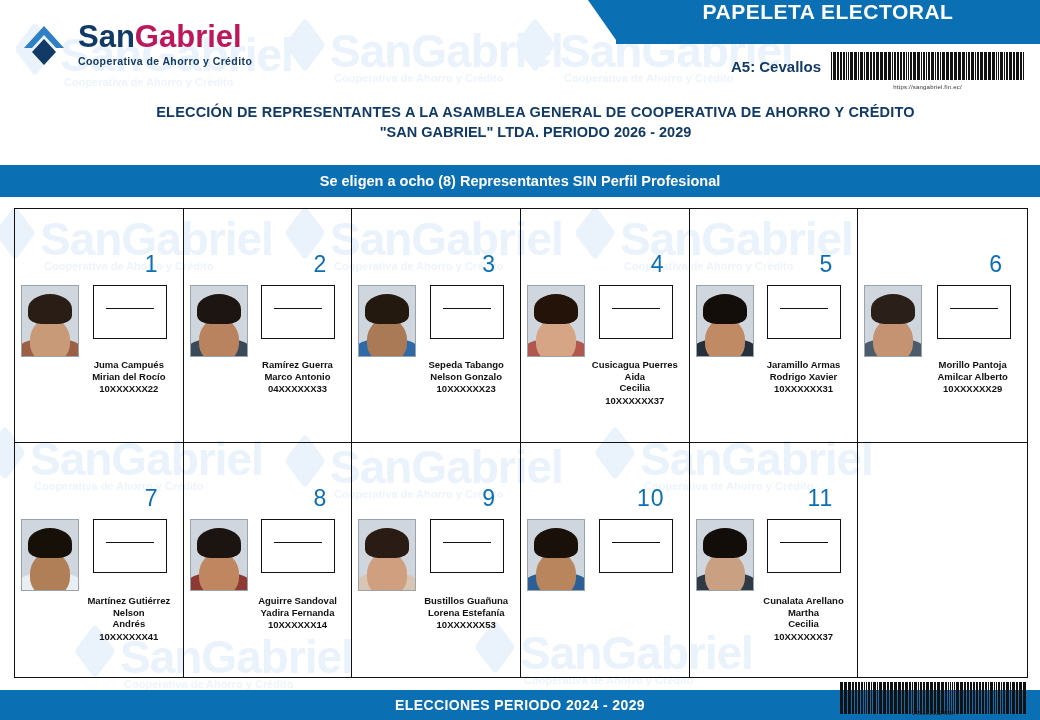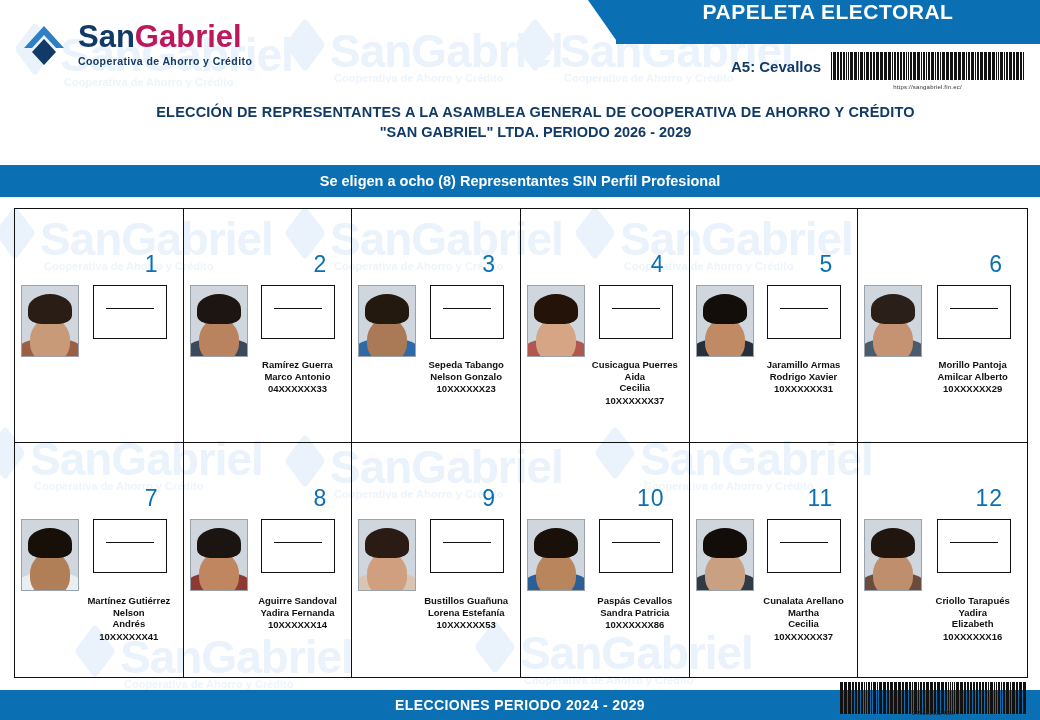--- a/index.html
+++ b/index.html
@@ -431,20 +431,21 @@
         <div class="cand-row">
           <div class="photo">
             <div class="body" style="background:#9b5f46"></div>
             <div class="face" style="background:#c89a78"></div>
             <div class="hair" style="background:#2a1d16"></div>
           </div>
           <div class="vote-box-wrap">
             <div class="vote-box"></div>
           </div>
         </div>
+        <div class="cand-name"><span>Juma Campués</span><br><span>Mirian del Rocío</span><span class="cand-id">10XXXXXX22</span></div>
       </div>
       <div class="cell">
         <div class="cand-num">2</div>
         <div class="cand-row">
           <div class="photo">
             <div class="body" style="background:#3b4a5a"></div>
             <div class="face" style="background:#b8835e"></div>
             <div class="hair" style="background:#1d1512"></div>
           </div>
           <div class="vote-box-wrap">
@@ -556,50 +557,35 @@
         <div class="cand-row">
           <div class="photo">
             <div class="body" style="background:#2b5f95"></div>
             <div class="face" style="background:#b9855d"></div>
             <div class="hair" style="background:#191009"></div>
           </div>
           <div class="vote-box-wrap">
             <div class="vote-box"></div>
           </div>
         </div>
-        <div class="cand-name"><span>Paspás Cevallos</span><br><span>Sandra Patricia</span><span class="cand-id">10XXXXXX86</span></div>
       </div>
       <div class="cell row2">
         <div class="cand-num">11</div>
         <div class="cand-row">
           <div class="photo">
             <div class="body" style="background:#2f3a45"></div>
             <div class="face" style="background:#caa083"></div>
             <div class="hair" style="background:#130d09"></div>
           </div>
           <div class="vote-box-wrap">
             <div class="vote-box"></div>
           </div>
         </div>
         <div class="cand-name"><span>Cunalata Arellano Martha</span><br><span>Cecilia</span><span class="cand-id">10XXXXXX37</span></div>
       </div>
-      <div class="cell row2">
-        <div class="cand-num">12</div>
-        <div class="cand-row">
-          <div class="photo">
-            <div class="body" style="background:#6b4b3c"></div>
-            <div class="face" style="background:#bf8f6d"></div>
-            <div class="hair" style="background:#20160f"></div>
-          </div>
-          <div class="vote-box-wrap">
-            <div class="vote-box"></div>
-          </div>
-        </div>
-        <div class="cand-name"><span>Criollo Tarapués Yadira</span><br><span>Elizabeth</span><span class="cand-id">10XXXXXX16</span></div>
-      </div>
     </div>
 
   <div class="footer-bar">
     <span>ELECCIONES PERIODO 2024 - 2029</span>
   </div>
   <div class="footer-barcode" id="bc-bottom">
       <i style="width: 3px;"></i>
       <i style="width: 3px;"></i>
       <i style="width: 3px;"></i>
       <i style="width: 2px;"></i>

